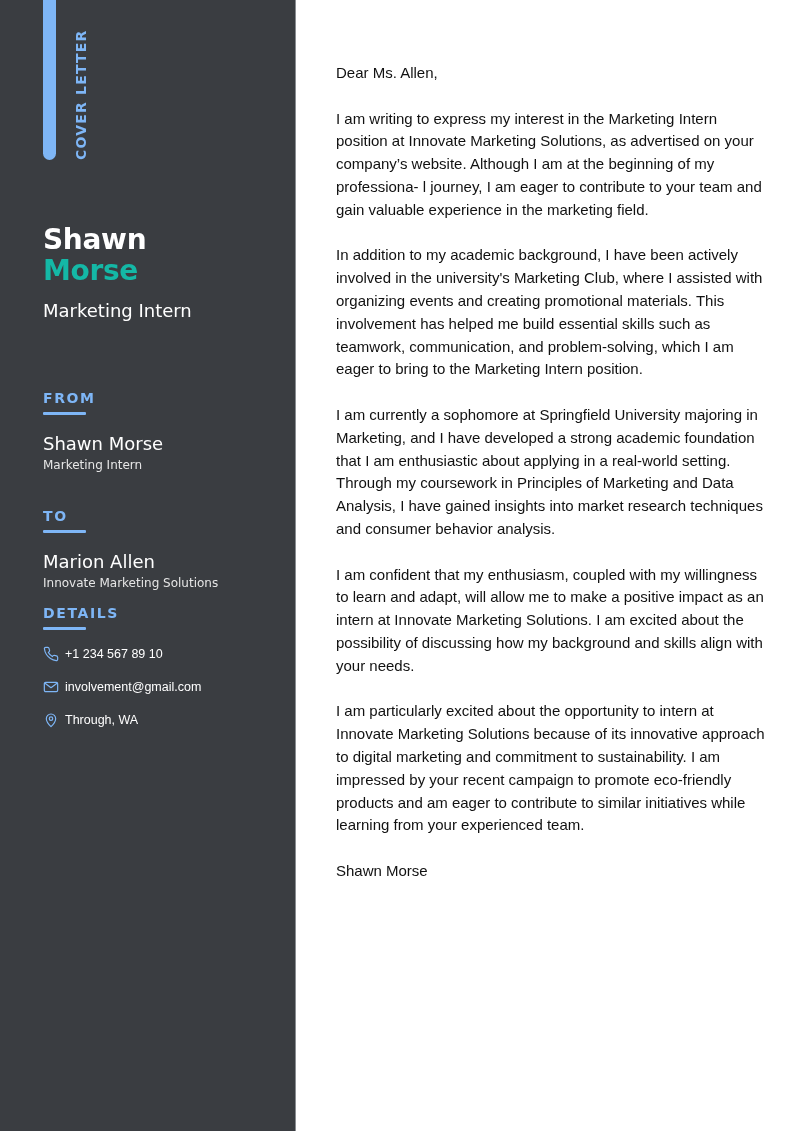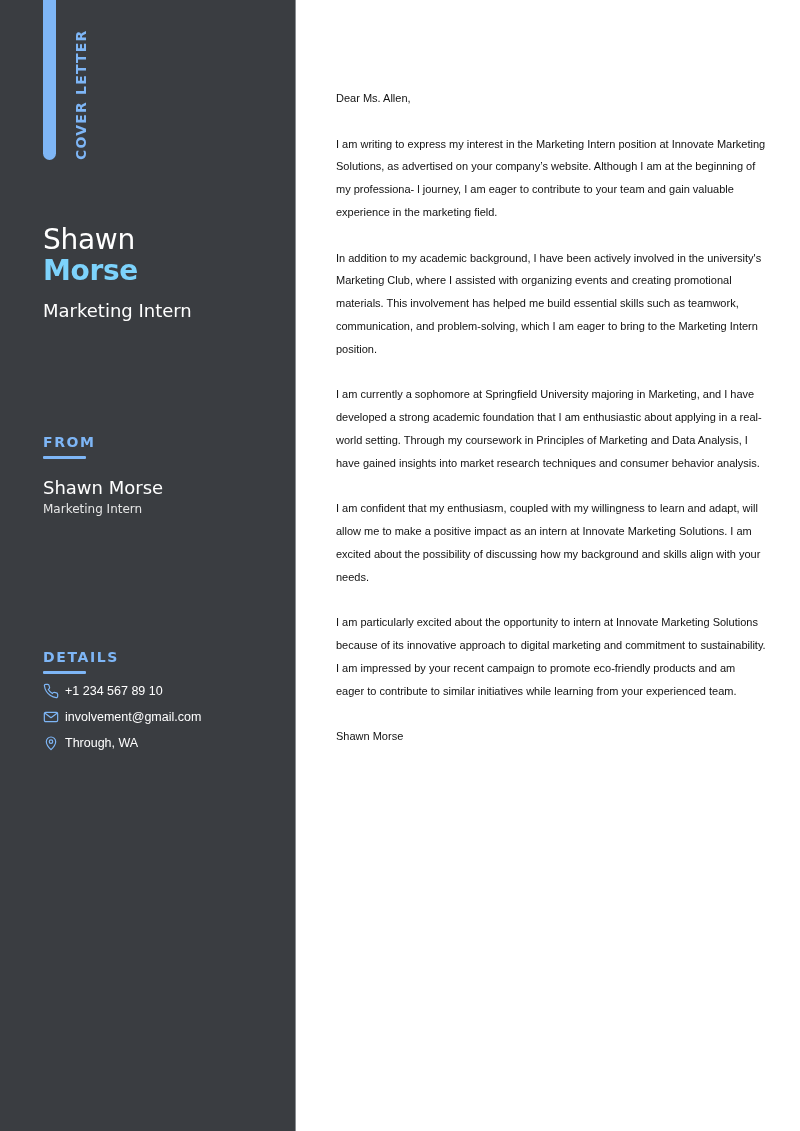--- a/index.html
+++ b/index.html
@@ -15,41 +15,41 @@
     position: absolute; left: 43px; top: 0; width: 13px; height: 160px;
     background: #7eb6f6; border-radius: 0 0 7px 7px;
   }
   .vertical-label {
     position: absolute; left: 72px; top: 160px;
     transform-origin: 0 0; transform: rotate(-90deg);
     color: #7eb6f6; font-family: "DejaVu Sans", sans-serif; font-weight: bold;
     font-size: 14px; letter-spacing: 1.2px; white-space: nowrap; line-height: 18px;
   }
   .name-block { position: absolute; left: 43px; top: 224px; }
-  .first-name { color: #ffffff; font-family: "DejaVu Sans", sans-serif; font-weight: normal; font-size: 28px; line-height: 32px; letter-spacing: -0.3px; }
-  .last-name { color: #7dd3fc; font-family: "DejaVu Sans", sans-serif; font-weight: bold; font-size: 28px; line-height: 30px; letter-spacing: -0.3px; }
+  .first-name { color: #ffffff; font-family: "DejaVu Sans", sans-serif; font-weight: bold; font-size: 28px; line-height: 32px; letter-spacing: -0.3px; }
+  .last-name { color: #14b8a6; font-family: "DejaVu Sans", sans-serif; font-weight: bold; font-size: 28px; line-height: 30px; letter-spacing: -0.3px; }
   .job-title { color: #ffffff; font-family: "DejaVu Sans", sans-serif; font-size: 18px; line-height: 24px; margin-top: 13px; }
 
   .section { position: absolute; left: 43px; }
   .section-heading {
     color: #7eb6f6; font-family: "DejaVu Sans", sans-serif; font-weight: bold;
-    font-size: 14px; letter-spacing: 1.6px; line-height: 18px; margin-top: 44px;
+    font-size: 14px; letter-spacing: 1.6px; line-height: 18px;
   }
   .section-rule { width: 43px; height: 3px; background: #7eb6f6; margin-top: 5px; border-radius: 1px; }
   .party-name { color: #ffffff; font-family: "DejaVu Sans", sans-serif; font-size: 18px; line-height: 22px; margin-top: 18px; }
   .party-sub { color: #e6e6e6; font-family: "DejaVu Sans", sans-serif; font-size: 12px; line-height: 16px; margin-top: 2px; }
 
-  .detail-row { display: flex; align-items: center; height: 18px; margin-top: 8px; }
+  .detail-row { display: flex; align-items: center; height: 18px; margin-top: 15px; }
   .detail-row:first-of-type { margin-top: 16px; }
   .detail-icon { width: 16px; height: 16px; margin-right: 6px; flex: 0 0 16px; }
   .detail-text { color: #ffffff; font-size: 12.5px; line-height: 16px; }
 
   .letter {
     position: absolute; left: 336px; top: 62px; width: 430px;
-    color: #111111; font-size: 11px; line-height: 22.8px; margin-top: 25px;
+    color: #111111; font-size: 15px; line-height: 22.8px;
   }
   .letter p { margin-bottom: 22.8px; }
 </style>
 </head>
 <body>
 
 <aside class="sidebar">
   <div class="accent-bar"></div>
   <div class="vertical-label">COVER LETTER</div>
 
@@ -59,20 +59,26 @@
     <div class="job-title">Marketing Intern</div>
   </div>
 
   <section class="section" style="top:389px;">
     <div class="section-heading">FROM</div>
     <div class="section-rule"></div>
     <div class="party-name">Shawn Morse</div>
     <div class="party-sub">Marketing Intern</div>
   </section>
 
+  <section class="section" style="top:507px;">
+    <div class="section-heading">TO</div>
+    <div class="section-rule"></div>
+    <div class="party-name">Marion Allen</div>
+    <div class="party-sub">Innovate Marketing Solutions</div>
+  </section>
 
   <section class="section" style="top:604px;">
     <div class="section-heading">DETAILS</div>
     <div class="section-rule"></div>
 
     <div class="detail-row">
       <span class="detail-icon">
         <svg width="16" height="16" viewBox="0 0 24 24" fill="none" stroke="#7eb6f6" stroke-width="1.8" stroke-linecap="round" stroke-linejoin="round">
             <path d="M22 16.9v3a2 2 0 0 1-2.2 2 19.8 19.8 0 0 1-8.6-3.1 19.5 19.5 0 0 1-6-6A19.8 19.8 0 0 1 2.1 4.2 2 2 0 0 1 4.1 2h3a2 2 0 0 1 2 1.7c.1.9.4 1.8.7 2.7a2 2 0 0 1-.5 2.1L8 9.8a16 16 0 0 0 6 6l1.3-1.3a2 2 0 0 1 2.1-.4c.9.3 1.8.6 2.7.7a2 2 0 0 1 1.7 2z"></path>
           </svg>

